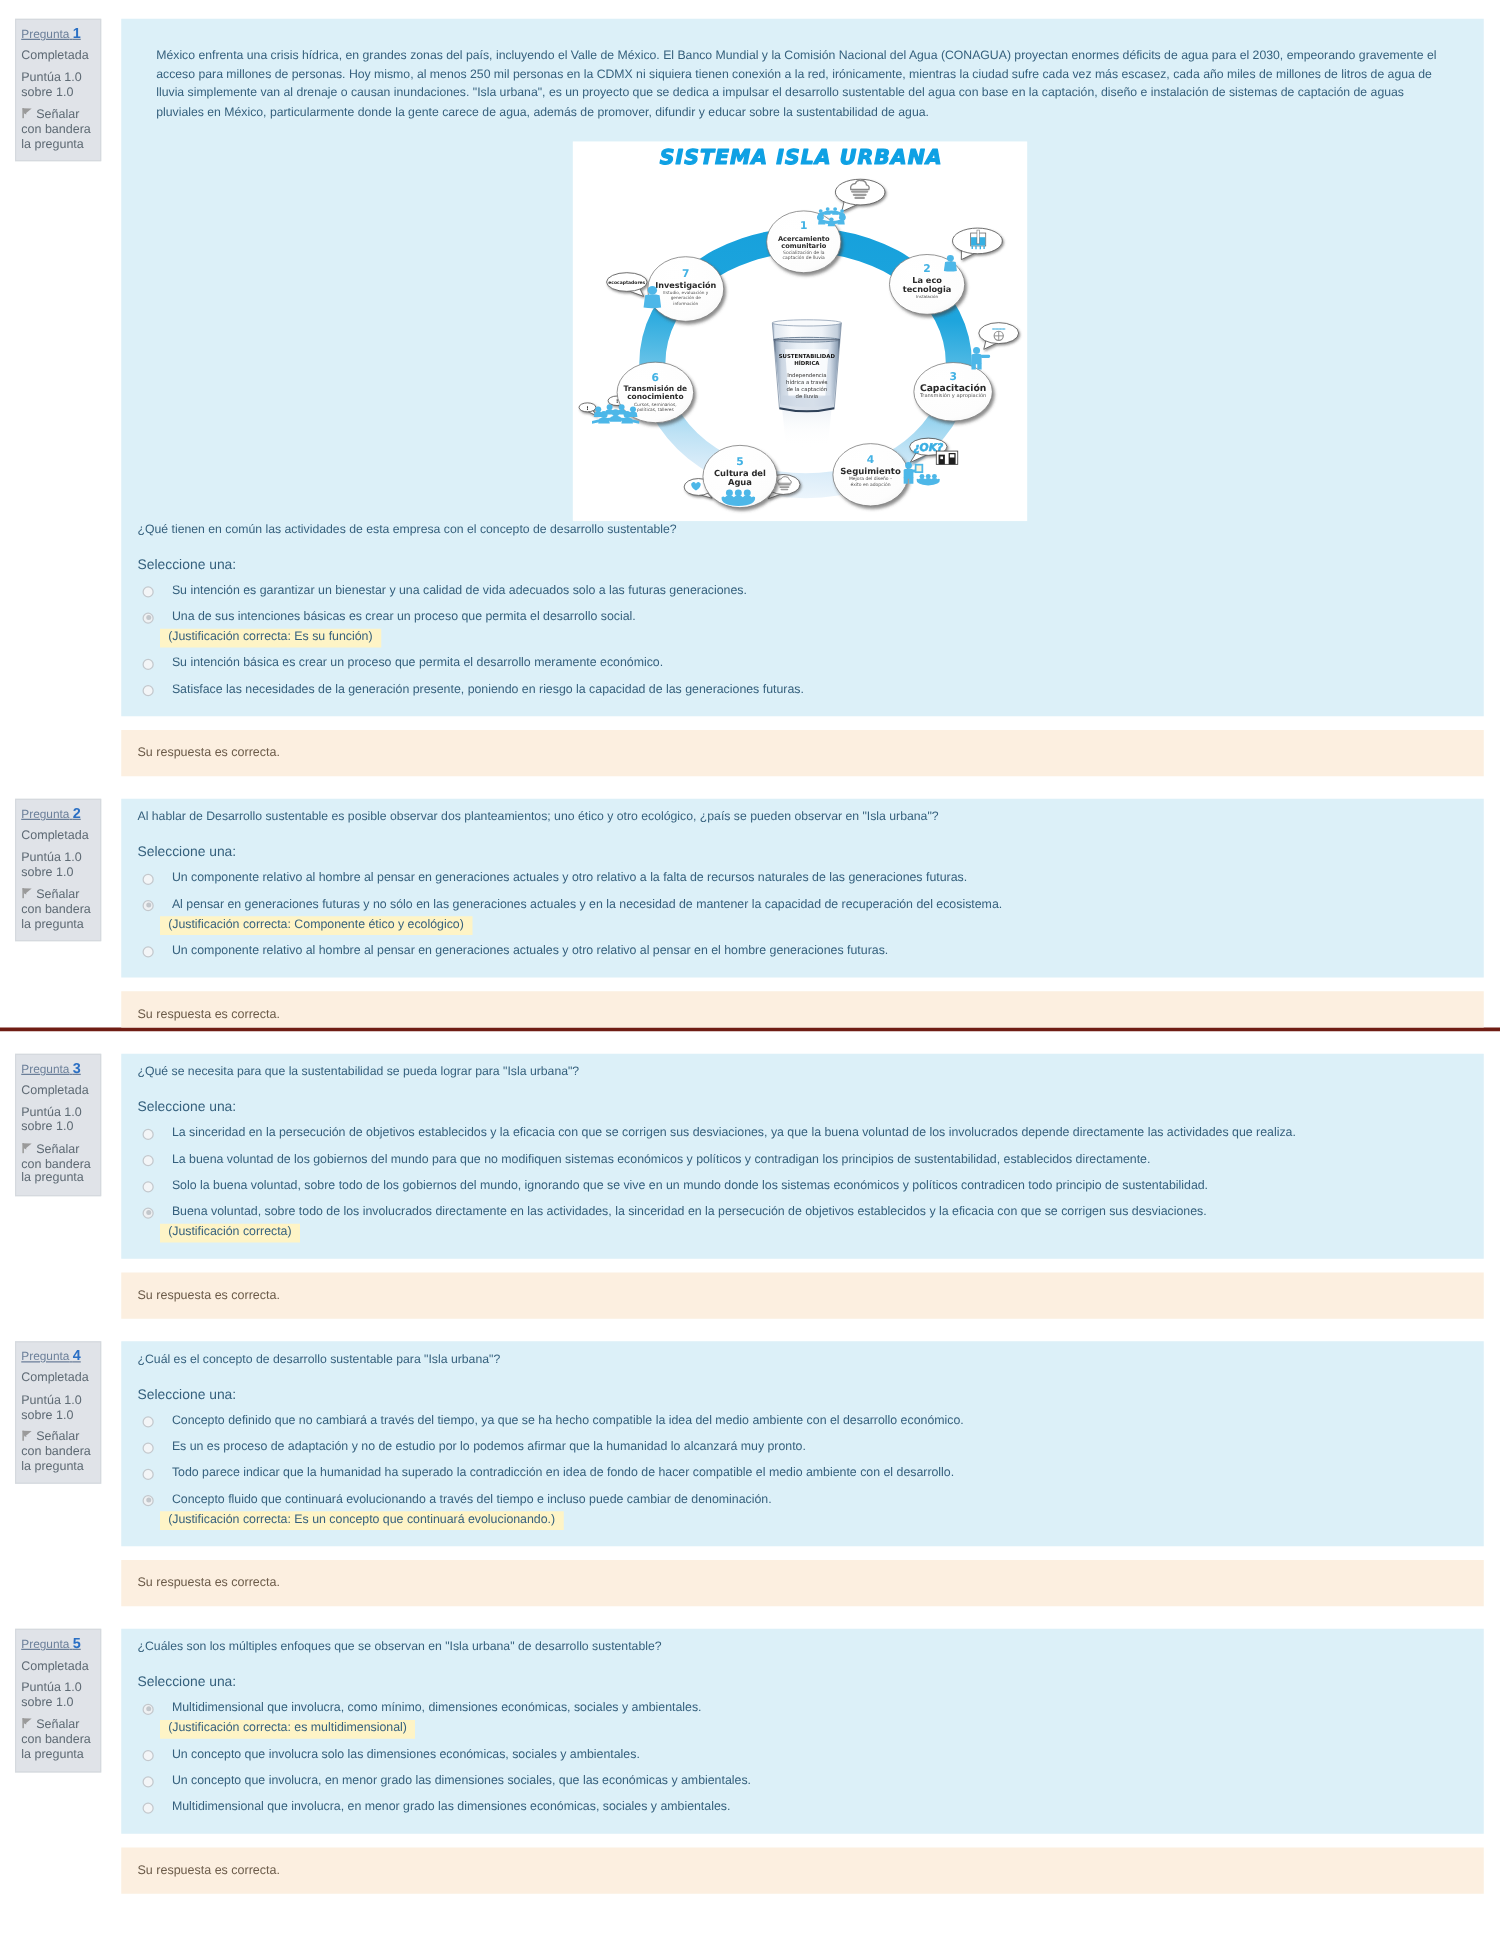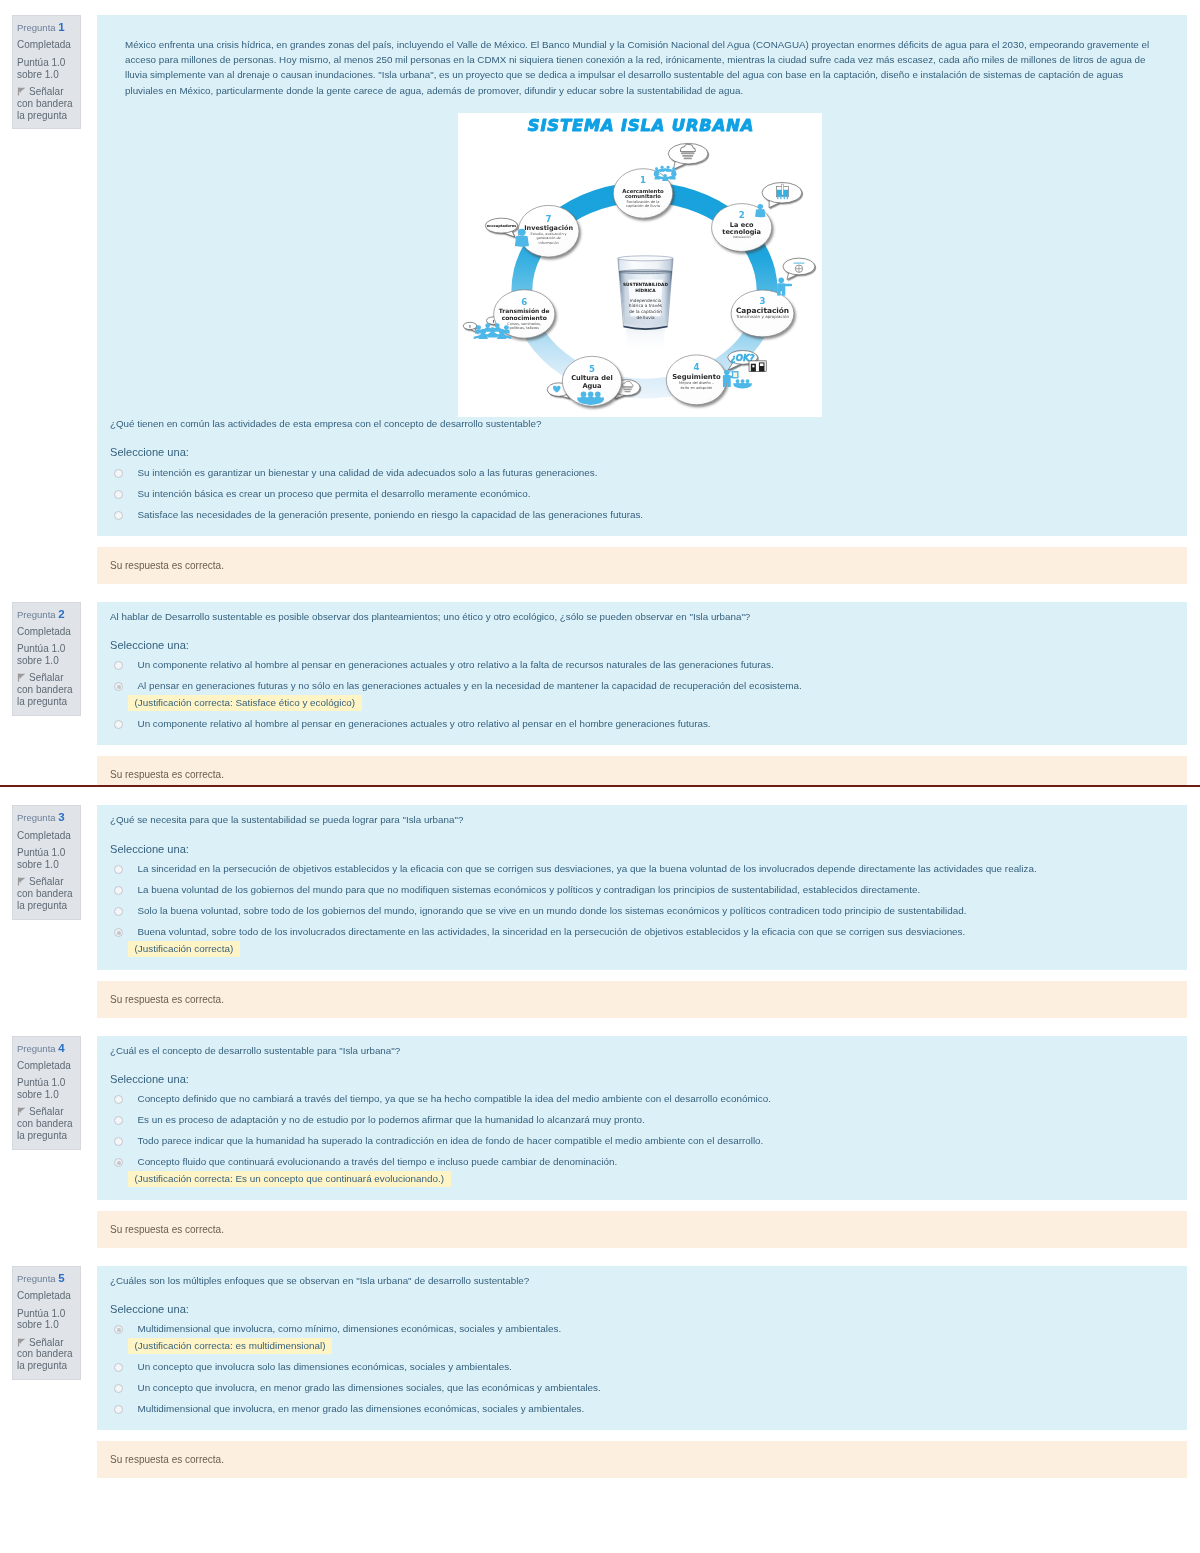--- a/index.html
+++ b/index.html
@@ -1,21 +1,21 @@
 <!DOCTYPE html>
 <html lang="es"><head>
 <meta charset="utf-8">
 <title>Revisión del intento</title>
 <style>
   html,body{margin:0;padding:0;background:#ffffff;}
   body{font-family:"Liberation Sans",sans-serif;width:1200px;}
   .page{width:1200px;position:relative;padding-top:15px;box-sizing:border-box;}
   .que{position:relative;}
   .info{position:absolute;left:11.5px;top:0;width:69px;background:#e0e3e8;border:1px solid #d5d9de;padding:6px 3px 7px 4.5px;box-sizing:border-box;}
-  .no{font-size:9.5px;color:#6b7f99;line-height:11.8px;white-space:nowrap;}
+  .no{font-size:9.5px;color:#6b7f99;line-height:11.8px;white-space:nowrap;text-decoration:underline;}
   .no b{color:#2a6fc4;font-size:11.5px;font-weight:700;}
   .info p{margin:5.6px 0 0 0;font-size:10px;color:#5e6a74;line-height:11.8px;}
   .flagp{text-indent:0;}
   .flagico{vertical-align:-1px;margin-right:3px;}
   .content{margin:0 13px 0 97px;background:#dcf0f8;padding:7px 17px 7px 13px;box-sizing:border-box;}
   .qtext{font-size:9.8px;color:#35607d;line-height:15.2px;margin:15px;}
   .qmain{margin:0;}
   .prompt{font-size:11.1px;color:#35607d;margin:14px 0 5px 0;line-height:14px;}
   .opt{position:relative;font-size:9.9px;color:#35607d;padding-left:27.5px;margin:6.5px 0;line-height:14.5px;}
   .radio{position:absolute;left:4.3px;top:3px;width:9px;height:9px;border-radius:50%;border:1px solid #c3c8cd;background:#f3f5f7;box-sizing:border-box;}
@@ -319,42 +319,43 @@
                 <ellipse cx="6.4" cy="-7.4" rx="2.5" ry="2.4" fill="#4db7e8"></ellipse>
                 <path d="M-12.0,-4.3 Q-10.8,-5.3 -9.6,-4.3 Q-8.6,-5.6 -6.4,-5.6 Q-4.2,-5.6 -3.2,-4.3 Q-2.2,-5.6 0,-5.6 Q2.2,-5.6 3.2,-4.3 Q4.2,-5.6 6.4,-5.6 Q8.6,-5.6 9.6,-4.3 Q10.8,-5.3 12.0,-4.3 Q12.8,1.3 0,2.1 Q-12.8,1.3 -12.0,-4.3 Z" fill="#4db7e8"></path>
               </g>
 </g>
 </svg>
         </div>
     <p class="qtext qmain">¿Qué tienen en común las actividades de esta empresa con el concepto de desarrollo sustentable?</p>
     <p class="prompt">Seleccione una:</p>
     <div class="answers">
       <div class="opt"><span class="radio"></span><span class="otext">Su intención es garantizar un bienestar y una calidad de vida adecuados solo a las futuras generaciones.</span></div>
+      <div class="opt"><span class="radio sel"></span><span class="otext">Una de sus intenciones básicas es crear un proceso que permita el desarrollo social.</span><br><span class="just">(Justificación correcta: Es su función)</span></div>
       <div class="opt"><span class="radio"></span><span class="otext">Su intención básica es crear un proceso que permita el desarrollo meramente económico.</span></div>
       <div class="opt"><span class="radio"></span><span class="otext">Satisface las necesidades de la generación presente, poniendo en riesgo la capacidad de las generaciones futuras.</span></div>
     </div>
   </div>
   <div class="fbk">Su respuesta es correcta.</div>
 </div>
 <div class="que">
   <div class="info">
     <div class="no"><span>Pregunta</span> <b>2</b></div>
     <p class="state">Completada</p>
     <p class="grade">Puntúa 1.0 sobre 1.0</p>
     <p class="flagp"><svg class="flagico" viewBox="0 0 11 11" width="9" height="9">
             <path d="M1.1,0.8 L1.1,10.4 L2.6,10.4 L2.6,0.8 Z" fill="#9a9a9a"></path>
             <path d="M1.1,0.8 L10.2,1.0 L4.6,5.6 L5.4,6.6 L3.3,6.4 L2.4,4.6 Z" fill="#9a9a9a"></path>
           </svg><span>Señalar con bandera la pregunta</span></p>
   </div>
   <div class="content">
-    <p class="qtext qmain">Al hablar de Desarrollo sustentable es posible observar dos planteamientos; uno ético y otro ecológico, ¿sólo se pueden observar en "Isla urbana"?</p>
+    <p class="qtext qmain">Al hablar de Desarrollo sustentable es posible observar dos planteamientos; uno ético y otro ecológico, ¿país se pueden observar en "Isla urbana"?</p>
     <p class="prompt">Seleccione una:</p>
     <div class="answers">
       <div class="opt"><span class="radio"></span><span class="otext">Un componente relativo al hombre al pensar en generaciones actuales y otro relativo a la falta de recursos naturales de las generaciones futuras.</span></div>
-      <div class="opt"><span class="radio sel"></span><span class="otext">Al pensar en generaciones futuras y no sólo en las generaciones actuales y en la necesidad de mantener la capacidad de recuperación del ecosistema.</span><br><span class="just">(Justificación correcta: Satisface ético y ecológico)</span></div>
+      <div class="opt"><span class="radio sel"></span><span class="otext">Al pensar en generaciones futuras y no sólo en las generaciones actuales y en la necesidad de mantener la capacidad de recuperación del ecosistema.</span><br><span class="just">(Justificación correcta: Componente ético y ecológico)</span></div>
       <div class="opt"><span class="radio"></span><span class="otext">Un componente relativo al hombre al pensar en generaciones actuales y otro relativo al pensar en el hombre generaciones futuras.</span></div>
     </div>
   </div>
   <div class="fbk fbk-last">Su respuesta es correcta.</div>
 </div>
 <div class="sep"></div>
 <div class="que">
   <div class="info">
     <div class="no"><span>Pregunta</span> <b>3</b></div>
     <p class="state">Completada</p>

